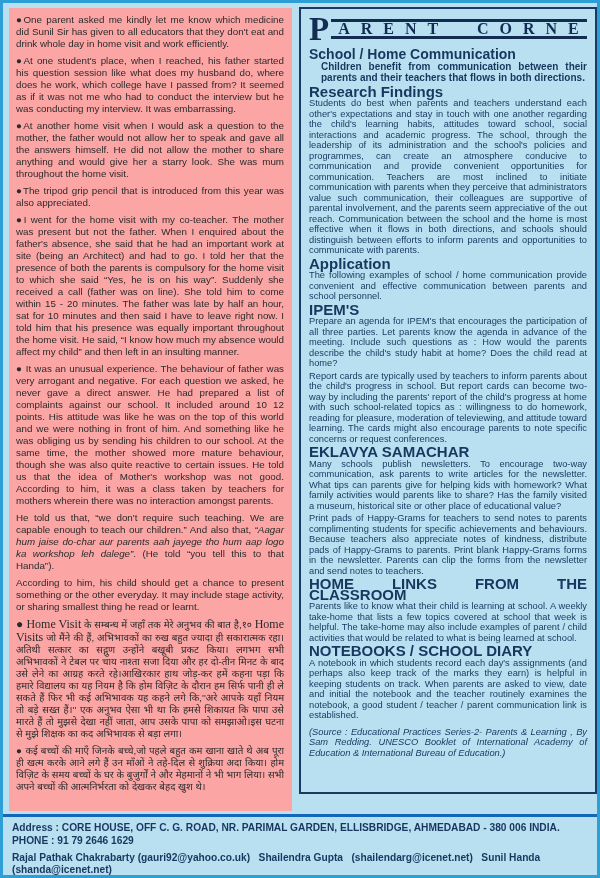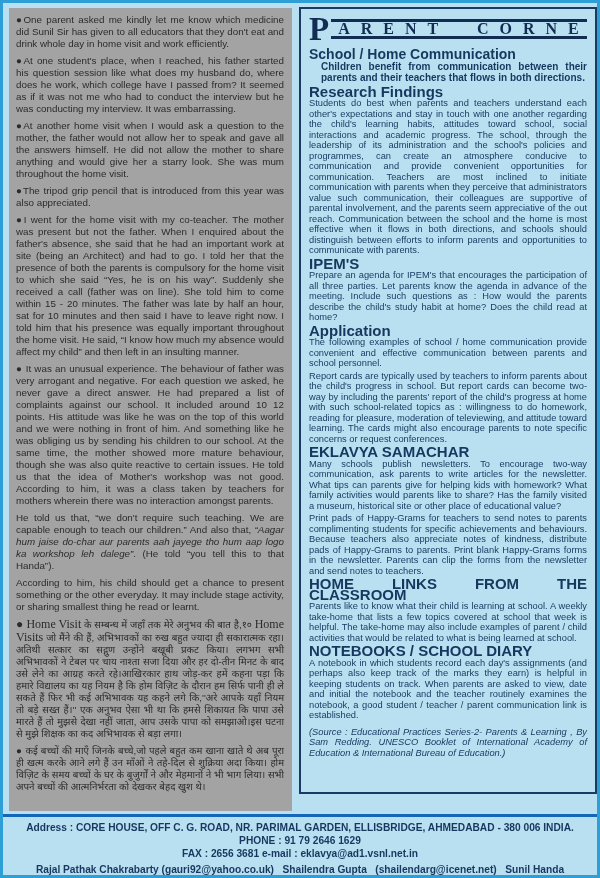--- a/index.html
+++ b/index.html
@@ -8,21 +8,21 @@
     background:#b9e0f1;
     border:3px solid #2d9fd6;
     box-sizing:border-box;
     position:relative;
     font-family:"Liberation Sans", sans-serif;
     overflow:hidden;
   }
   
   #left-col{
     position:absolute;left:6px;top:5px;width:283px;height:803px;
-    background:#a3a3a3;
+    background:#fca5a5;
     box-sizing:border-box;
     padding:6px 8px 4px 7px;
     color:#2b2b2b;
     font-size:9.8px;line-height:12px;
     text-align:justify;
     overflow:hidden;
   }
   #left-col p{margin:0 0 5px 0;}
   .it{font-style:italic;}
   .serif{font-family:"Liberation Serif", serif;font-size:12px;}
@@ -65,21 +65,21 @@
   
   #footer{
     position:absolute;left:0;right:0;top:811px;bottom:0;
     border-top:3px solid #1467b8;
     box-sizing:border-box;
     padding:5px 9px 2px 9px;
     color:#17375f;
     font-weight:bold;
     font-size:10.2px;line-height:12.8px;
   }
-  #footer div{white-space:pre-wrap;text-align:center;}
+  #footer div{white-space:pre-wrap;}
   .footer-gap{height:4px;}
 </style>
 </head>
 <body>
 
 <div id="left-col">
   <p>●One parent asked me kindly let me know which medicine did Sunil Sir has given to all educators that they don't eat and drink whole day in home visit and work efficiently.</p>
   <p>●At one student's place, when I reached, his father started his question session like  what does my husband do, where does he work, which college have I passed from?  It seemed as if it was not me who had to conduct the interview but he was conducting my interview.  It was embarrassing.</p>
   <p>●At another home visit when I would ask a question to the mother, the father would not allow her to speak and gave all the answers himself.  He did not allow the mother to share anything and would give her a starry look.  She was mum throughout the home visit.</p>
   <p>●The tripod grip pencil that is introduced from this year was also appreciated.</p>
@@ -97,26 +97,26 @@
     <span class="mast-rest">ARENT CORNER</span>
   </div>
   <p class="rc-sub">School / Home Communication</p>
   <p class="rc-intro">Children benefit from communication between their parents and their teachers that flows in both directions.</p>
 
   <div>
     <div class="sec-head">Research Findings</div>
     <p class="body">Students do best when parents and teachers understand each other's expectations and stay in touch with one another regarding the child's learning habits, attitudes toward school, social interactions and academic progress.  The school, through the leadership of its administration and the school's policies and programmes, can create an atmosphere conducive to communication and provide convenient opportunities for communication.  Teachers are most inclined to initiate communication with parents when they perceive that administrators value such communication, their colleagues are supportive of parental involvement, and the parents seem appreciative of the out reach.  Communication between the school and the home is most effective when it flows in both directions, and schools should distinguish between efforts to inform parents and opportunities to communicate with parents.</p>
   </div>
   <div>
+    <div class="sec-head">Application</div>
+    <p class="body">The following examples of school / home communication provide convenient and effective communication between parents and school personnel.</p>
+  </div>
+  <div>
     <div class="sec-head">IPEM'S</div>
     <p class="body">Prepare an agenda for IPEM's that encourages the participation of all three parties.  Let parents know the agenda in advance of the meeting.  Include such questions as : How would the parents describe the child's study habit at home?  Does the child read at home?</p>
-  </div>
-  <div>
-    <div class="sec-head">Application</div>
-    <p class="body">The following examples of school / home communication provide convenient and effective communication between parents and school personnel.</p>
   </div>
   <div>
     <p class="body">Report cards are typically used by teachers to inform parents about the child's progress in school.  But report cards can become two-way by including the parents' report of the child's progress at home with such school-related topics as : willingness to do homework, reading for pleasure, moderation of televiewing, and attitude toward learning.  The cards might also encourage parents to note specific concerns or request conferences.</p>
   </div>
   <div>
     <div class="sec-head">EKLAVYA SAMACHAR</div>
     <p class="body">Many schools publish newsletters.  To encourage two-way communication, ask parents to write articles for the newsletter. What tips can parents give for helping kids with homework?  What family activities would parents like to share?  Has the family visited a museum, historical site or other place of educational value?</p>
   </div>
   <div>
     <p class="body">Print pads of Happy-Grams for teachers to send notes to parents complimenting students for specific achievements and behaviours.  Because teachers also appreciate notes of kindness, distribute pads of Happy-Grams to parents. Print blank Happy-Grams forms in the newsletter. Parents can clip the forms from the newsletter and send notes to teachers.</p>
@@ -127,17 +127,16 @@
   </div>
   <div>
     <div class="sec-head">NOTEBOOKS / SCHOOL DIARY</div>
     <p class="body">A notebook in which students record each day's assignments (and perhaps also keep track of the marks they earn) is helpful in keeping students on track.  When parents are asked to view, date and initial the notebook and the teacher routinely examines the notebook, a good student / teacher / parent communication link is established.</p>
   </div>
   <p class="source">(Source : Educational Practices Series-2- Parents &amp; Learning , By Sam Redding. UNESCO Booklet of International Academy of Education &amp; International Bureau of Education.)</p>
 </div>
 
 <div id="footer">
   <div>Address : CORE HOUSE, OFF C. G. ROAD, NR. PARIMAL GARDEN, ELLISBRIDGE, AHMEDABAD - 380 006 INDIA. PHONE : 91 79 2646 1629</div>
-  <div>FAX : 2656 3681 e-mail : eklavya@ad1.vsnl.net.in</div>
   <div class="footer-gap"></div>
   <div>Rajal Pathak Chakrabarty (gauri92@yahoo.co.uk)   Shailendra Gupta   (shailendarg@icenet.net)   Sunil Handa   (shanda@icenet.net)</div>
 
 </div>
 
 </body></html>

